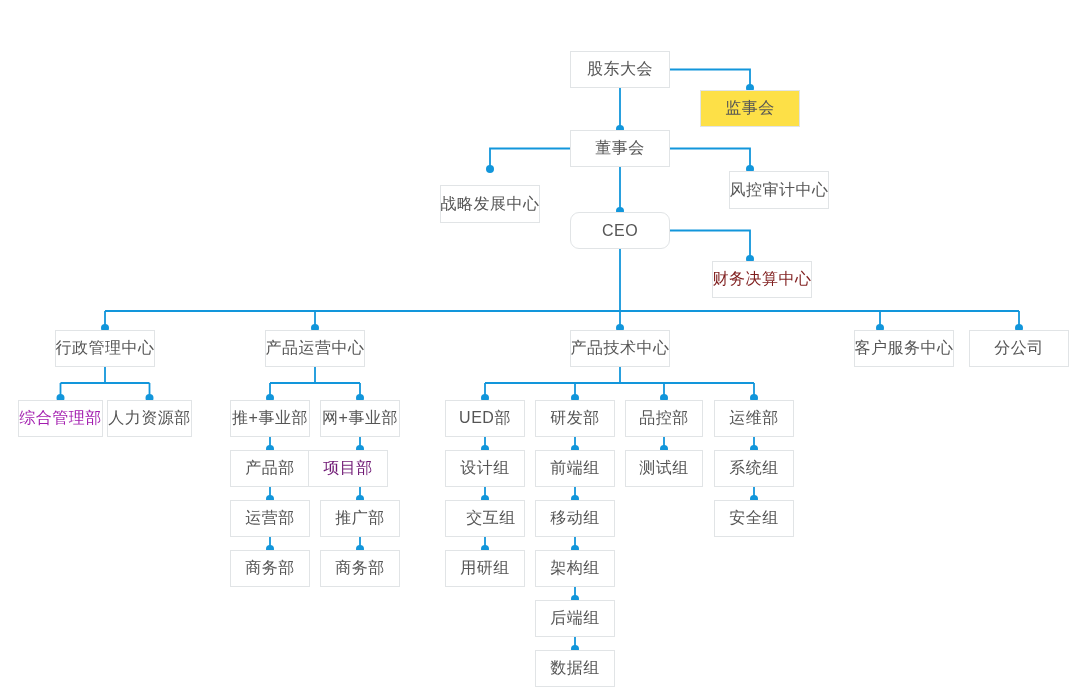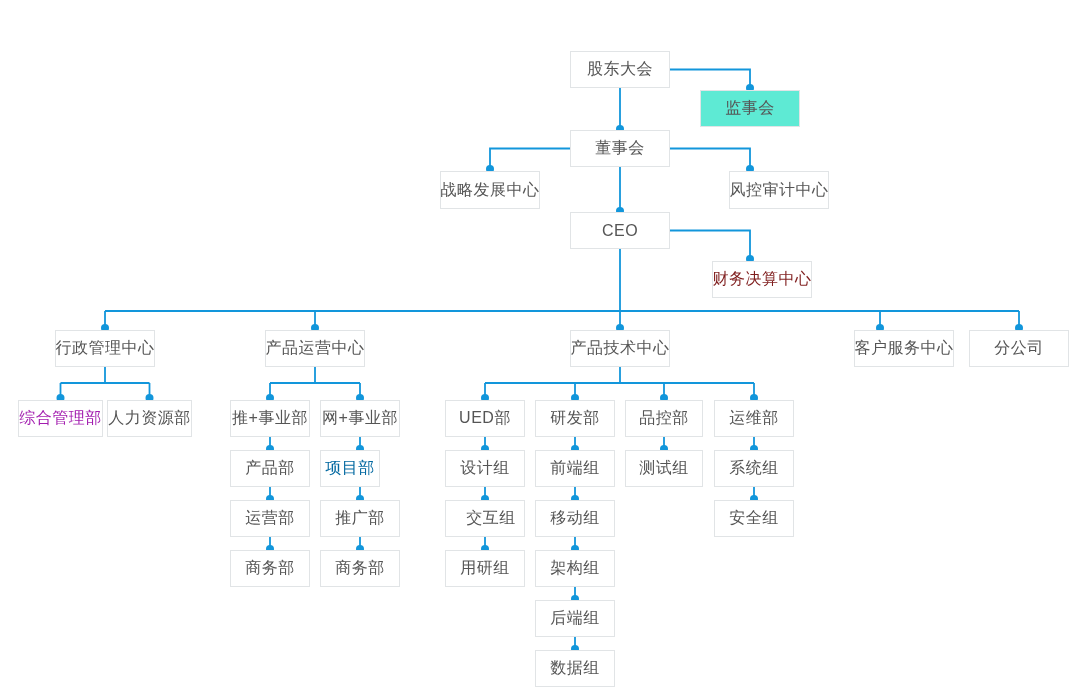--- a/index.html
+++ b/index.html
@@ -119,41 +119,41 @@
       <circle cx="485" cy="398" r="4" fill="#1296db"></circle>
       <path d="M 575 383 L 575 400" fill="none" stroke="#1296db" stroke-width="1.8"></path>
       <circle cx="575" cy="398" r="4" fill="#1296db"></circle>
       <path d="M 664 383 L 664 400" fill="none" stroke="#1296db" stroke-width="1.8"></path>
       <circle cx="664" cy="398" r="4" fill="#1296db"></circle>
       <path d="M 754 383 L 754 400" fill="none" stroke="#1296db" stroke-width="1.8"></path>
       <circle cx="754" cy="398" r="4" fill="#1296db"></circle>
     </svg>
   <div id="node-layer">
       <div class="org-node" style="left: 570px; top: 51px; width: 100px; height: 37px; border-color: rgb(225, 228, 230); color: rgb(85, 85, 85); background: rgb(255, 255, 255);">股东大会</div>
-      <div class="org-node" style="left: 700px; top: 90px; width: 100px; height: 37px; border-color: rgb(225, 228, 230); color: rgb(85, 85, 85); background: #5eead4;">监事会</div>
+      <div class="org-node" style="left: 700px; top: 90px; width: 100px; height: 37px; border-color: rgb(225, 228, 230); color: rgb(85, 85, 85); background: #fde047;">监事会</div>
       <div class="org-node" style="left: 570px; top: 130px; width: 100px; height: 37px; border-color: rgb(225, 228, 230); color: rgb(85, 85, 85); background: rgb(255, 255, 255);">董事会</div>
-      <div class="org-node" style="left: 440px; top: 171px; width: 100px; height: 38px; border-color: rgb(225, 228, 230); color: rgb(85, 85, 85); background: rgb(255, 255, 255);">战略发展中心</div>
+      <div class="org-node" style="left: 440px; top: 185px; width: 100px; height: 38px; border-color: rgb(225, 228, 230); color: rgb(85, 85, 85); background: rgb(255, 255, 255);">战略发展中心</div>
       <div class="org-node" style="left: 700px; top: 171px; width: 100px; height: 38px; border-color: rgb(225, 228, 230); color: rgb(85, 85, 85); background: rgb(255, 255, 255); margin-left: 29px;">风控审计中心</div>
-      <div class="org-node" style="left: 570px; top: 212px; width: 100px; height: 37px; border-color: rgb(225, 228, 230); color: rgb(85, 85, 85); background: rgb(255, 255, 255);">CEO</div>
+      <div class="org-node" style="left: 570px; top: 212px; width: 100px; height: 37px; border-color: rgb(225, 228, 230); color: rgb(85, 85, 85); background: rgb(255, 255, 255); border-radius: 9px;">CEO</div>
       <div class="org-node" style="left: 712px; top: 261px; width: 100px; height: 37px; border-color: rgb(225, 228, 230); color: #7f1d1d; background: rgb(255, 255, 255);">财务决算中心</div>
       <div class="org-node" style="left: 55px; top: 330px; width: 100px; height: 37px; border-color: rgb(225, 228, 230); color: rgb(85, 85, 85); background: rgb(255, 255, 255);">行政管理中心</div>
       <div class="org-node" style="left: 265px; top: 330px; width: 100px; height: 37px; border-color: rgb(225, 228, 230); color: rgb(85, 85, 85); background: rgb(255, 255, 255);">产品运营中心</div>
       <div class="org-node" style="left: 570px; top: 330px; width: 100px; height: 37px; border-color: rgb(225, 228, 230); color: rgb(85, 85, 85); background: rgb(255, 255, 255);">产品技术中心</div>
       <div class="org-node" style="left: 830px; top: 330px; width: 100px; height: 37px; border-color: rgb(225, 228, 230); color: rgb(85, 85, 85); background: rgb(255, 255, 255); margin-left: 24px;">客户服务中心</div>
       <div class="org-node" style="left: 969px; top: 330px; width: 100px; height: 37px; border-color: rgb(225, 228, 230); color: rgb(85, 85, 85); background: rgb(255, 255, 255);">分公司</div>
       <div class="org-node" style="left: 18px; top: 400px; width: 85px; height: 37px; border-color: rgb(225, 228, 230); color: #a21caf; background: rgb(255, 255, 255);">综合管理部</div>
       <div class="org-node" style="left: 107px; top: 400px; width: 85px; height: 37px; border-color: rgb(225, 228, 230); color: rgb(85, 85, 85); background: rgb(255, 255, 255);">人力资源部</div>
       <div class="org-node" style="left: 230px; top: 400px; width: 80px; height: 37px; border-color: rgb(225, 228, 230); color: rgb(85, 85, 85); background: rgb(255, 255, 255);">推+事业部</div>
       <div class="org-node" style="left: 320px; top: 400px; width: 80px; height: 37px; border-color: rgb(225, 228, 230); color: rgb(85, 85, 85); background: rgb(255, 255, 255);">网+事业部</div>
       <div class="org-node" style="left: 445px; top: 400px; width: 80px; height: 37px; border-color: rgb(225, 228, 230); color: rgb(85, 85, 85); background: rgb(255, 255, 255);">UED部</div>
       <div class="org-node" style="left: 535px; top: 400px; width: 80px; height: 37px; border-color: rgb(225, 228, 230); color: rgb(85, 85, 85); background: rgb(255, 255, 255);">研发部</div>
       <div class="org-node" style="left: 625px; top: 400px; width: 78px; height: 37px; border-color: rgb(225, 228, 230); color: rgb(85, 85, 85); background: rgb(255, 255, 255);">品控部</div>
       <div class="org-node" style="left: 714px; top: 400px; width: 80px; height: 37px; border-color: rgb(225, 228, 230); color: rgb(85, 85, 85); background: rgb(255, 255, 255);">运维部</div>
       <div class="org-node" style="left: 230px; top: 450px; width: 80px; height: 37px; border-color: rgb(225, 228, 230); color: rgb(85, 85, 85); background: rgb(255, 255, 255);">产品部</div>
-      <div class="org-node" style="left: 320px; top: 450px; width: 60px; height: 37px; border-color: rgb(225, 228, 230); color: #0369a1; background: rgb(255, 255, 255);">项目部</div>
+      <div class="org-node" style="left: 308px; top: 450px; width: 80px; height: 37px; border-color: rgb(225, 228, 230); color: #701a75; background: rgb(255, 255, 255);">项目部</div>
       <div class="org-node" style="left: 445px; top: 450px; width: 80px; height: 37px; border-color: rgb(225, 228, 230); color: rgb(85, 85, 85); background: rgb(255, 255, 255);">设计组</div>
       <div class="org-node" style="left: 535px; top: 450px; width: 80px; height: 37px; border-color: rgb(225, 228, 230); color: rgb(85, 85, 85); background: rgb(255, 255, 255);">前端组</div>
       <div class="org-node" style="left: 625px; top: 450px; width: 78px; height: 37px; border-color: rgb(225, 228, 230); color: rgb(85, 85, 85); background: rgb(255, 255, 255);">测试组</div>
       <div class="org-node" style="left: 714px; top: 450px; width: 80px; height: 37px; border-color: rgb(225, 228, 230); color: rgb(85, 85, 85); background: rgb(255, 255, 255);">系统组</div>
       <div class="org-node" style="left: 230px; top: 500px; width: 80px; height: 37px; border-color: rgb(225, 228, 230); color: rgb(85, 85, 85); background: rgb(255, 255, 255);">运营部</div>
       <div class="org-node" style="left: 320px; top: 500px; width: 80px; height: 37px; border-color: rgb(225, 228, 230); color: rgb(85, 85, 85); background: rgb(255, 255, 255);">推广部</div>
       <div class="org-node" style="left: 445px; top: 500px; width: 80px; height: 37px; border-color: rgb(225, 228, 230); color: rgb(85, 85, 85); background: rgb(255, 255, 255); padding-left: 12px;">交互组</div>
       <div class="org-node" style="left: 535px; top: 500px; width: 80px; height: 37px; border-color: rgb(225, 228, 230); color: rgb(85, 85, 85); background: rgb(255, 255, 255);">移动组</div>
       <div class="org-node" style="left: 714px; top: 500px; width: 80px; height: 37px; border-color: rgb(225, 228, 230); color: rgb(85, 85, 85); background: rgb(255, 255, 255);">安全组</div>
       <div class="org-node" style="left: 230px; top: 550px; width: 80px; height: 37px; border-color: rgb(225, 228, 230); color: rgb(85, 85, 85); background: rgb(255, 255, 255);">商务部</div>

